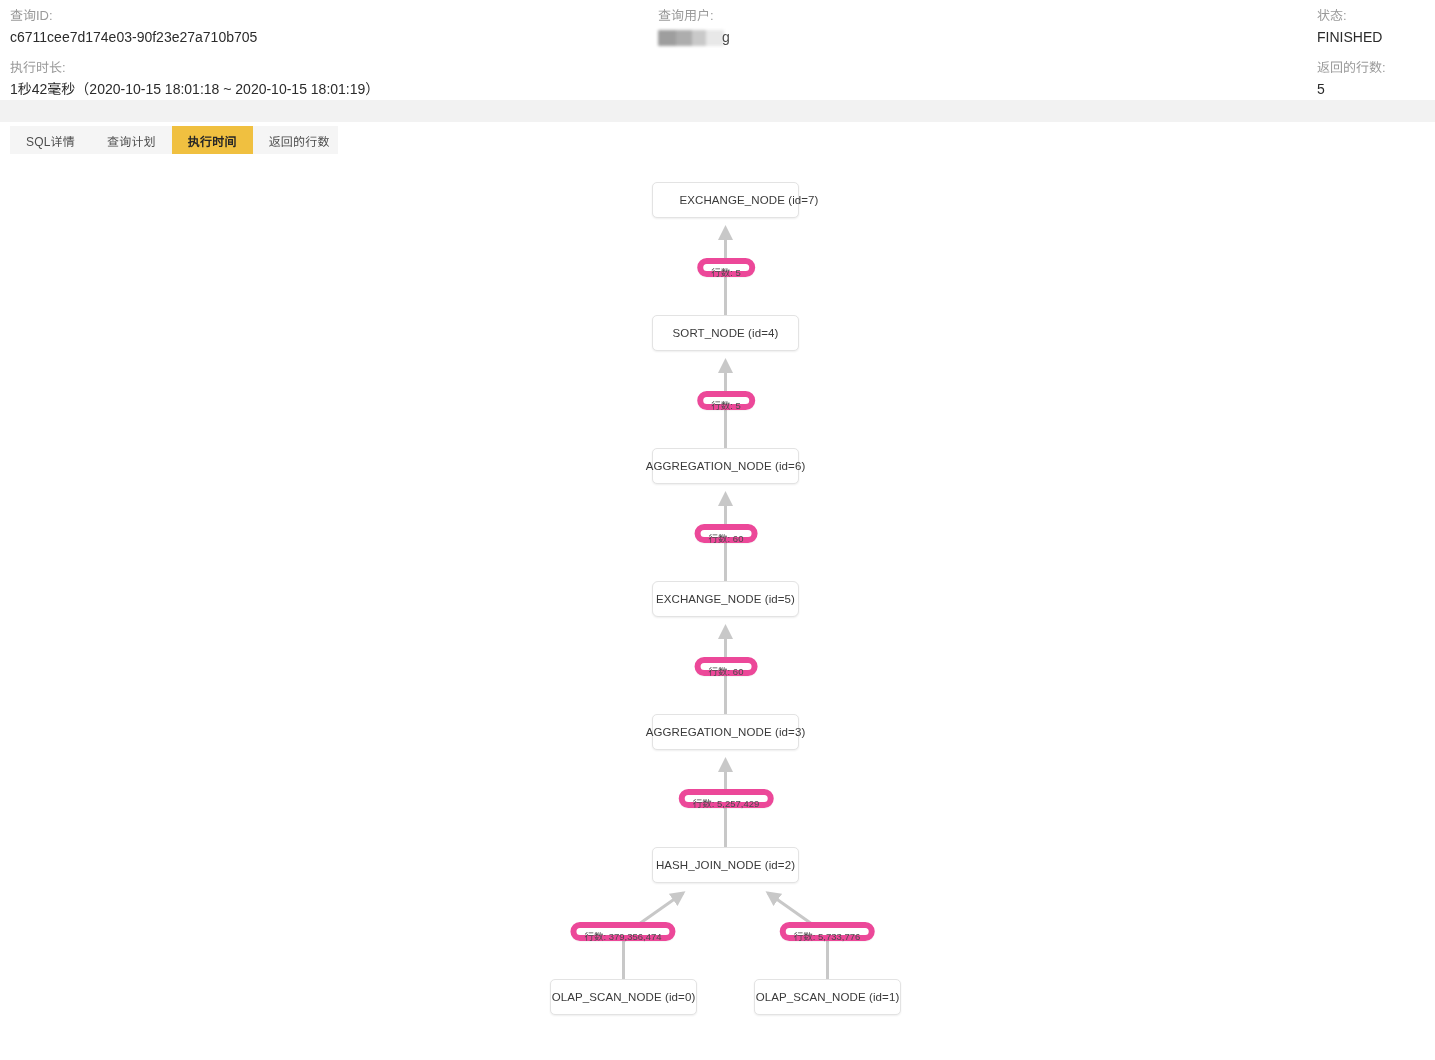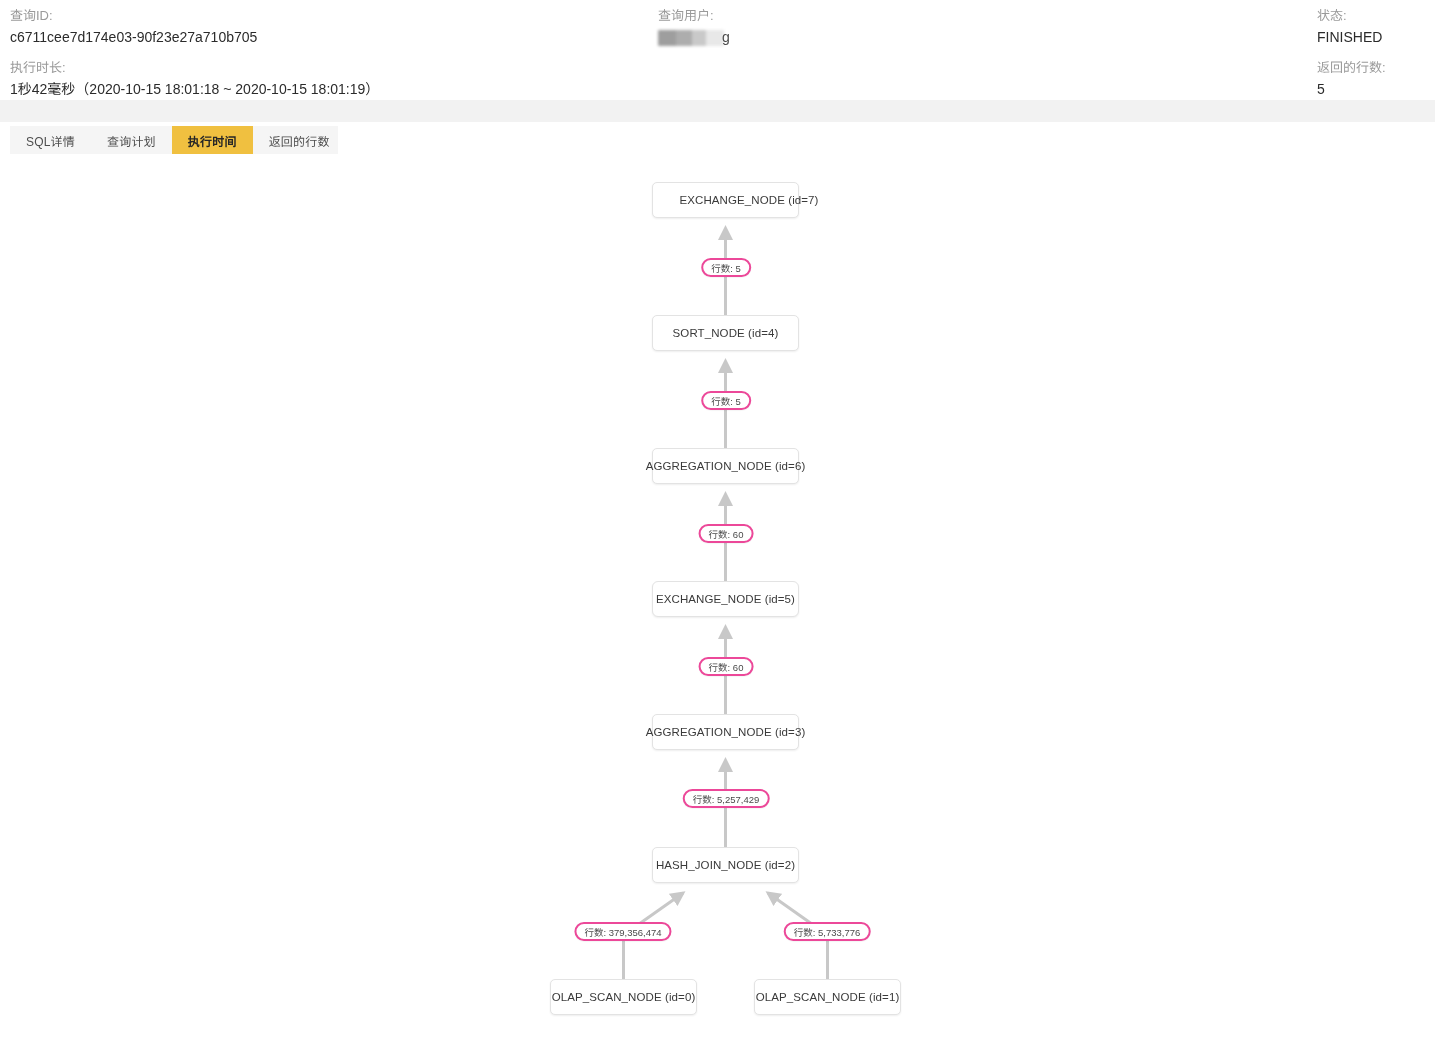--- a/index.html
+++ b/index.html
@@ -143,21 +143,21 @@
     color: #3a3a3a;
     white-space: nowrap;
     cursor: pointer;
     letter-spacing: .1px;
   }
 
   .edge-label {
     position: absolute;
     box-sizing: border-box;
     background: #ffffff;
-    border: 2px solid #ec4899;
+    border: 6px solid #ec4899;
     border-radius: 11px;
     height: 19px;
     line-height: 17px;
     padding: 0 8px;
     font-size: 9.5px;
     color: #4a4a4a;
     white-space: nowrap;
     transform: translateX(-50%);
     text-align: center;
     box-shadow: 0 1px 1px rgba(0,0,0,0.04);

